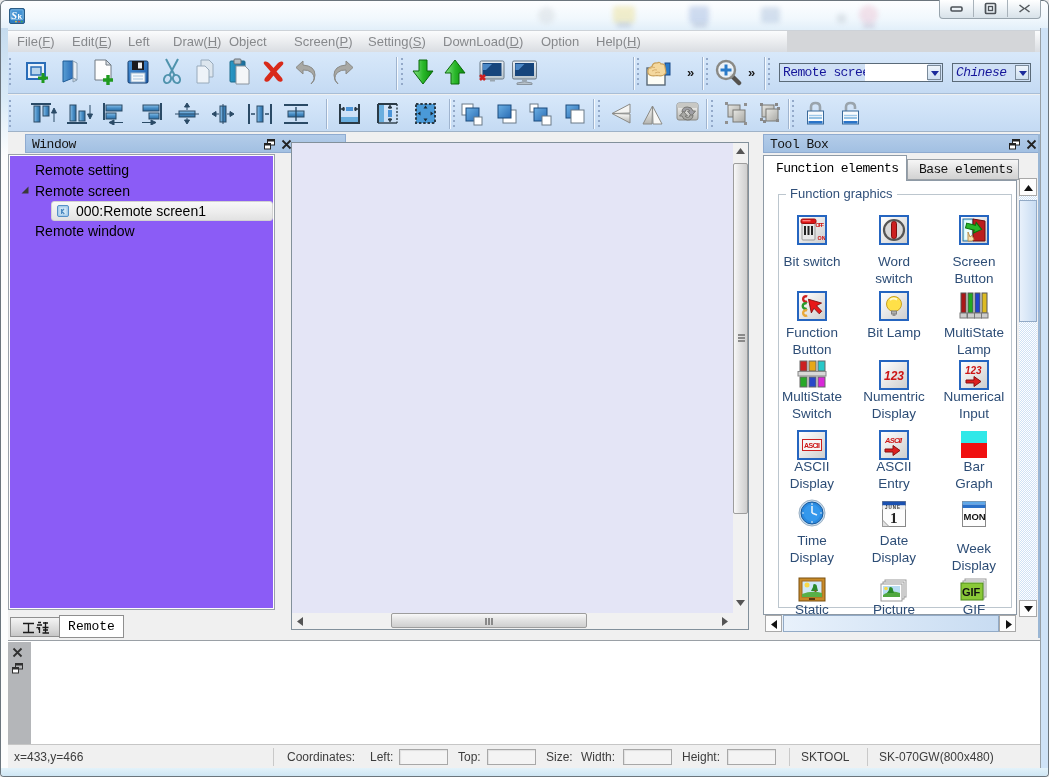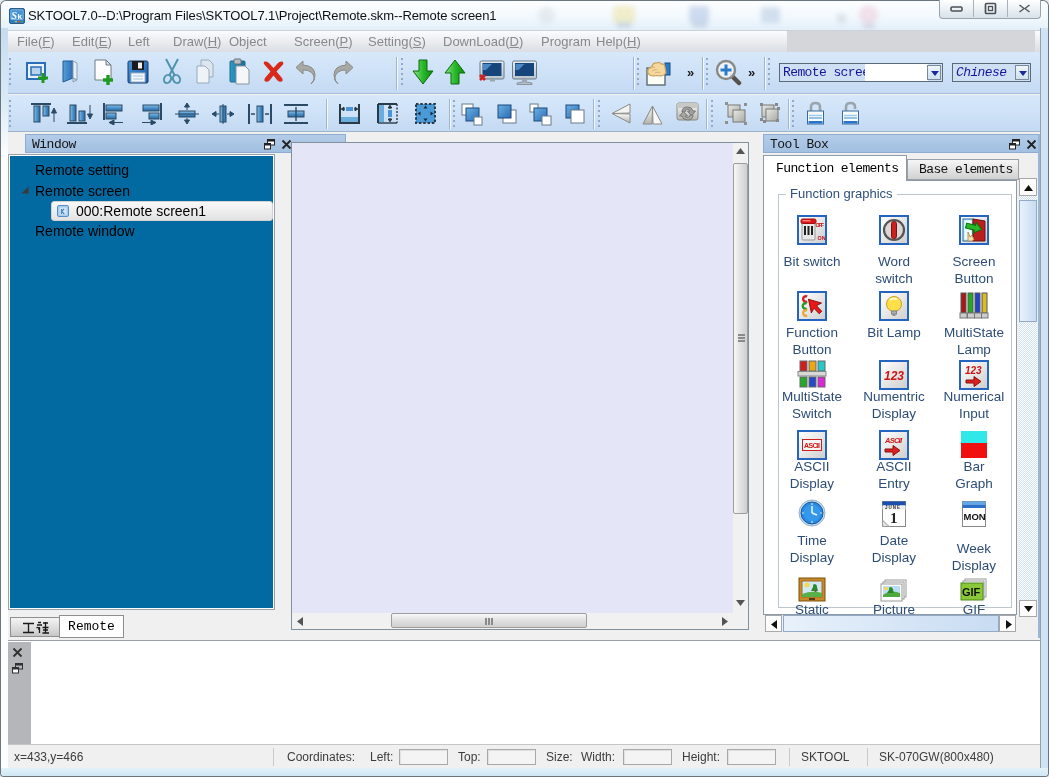--- a/index.html
+++ b/index.html
@@ -37,21 +37,21 @@
 .combo{position:absolute;height:19px;border:1px solid #5a6a78;background:#cfe0f5;}
 .combo .ctext{position:absolute;left:3px;top:1px;font-family:"Liberation Mono",monospace;font-size:13px;color:#16169a;white-space:pre;letter-spacing:-0.6px;}
 .combo .cbtn{position:absolute;right:1px;top:1px;width:14px;height:15px;background:linear-gradient(180deg,#eef4fb,#cfe0f0);border:1px solid #7a8a9a;}
 .combo .cbtn:after{content:"";position:absolute;left:3px;top:5px;border:4px solid transparent;border-top:5px solid #1a2a9a;}
 
 #client{left:1px;top:132px;width:1047px;height:612px;background:#f0f0f0;}
 
 .dockt{position:absolute;height:19px;background:linear-gradient(180deg,#b3cce9,#a2c0e2);border:1px solid #8fabd0;}
 .dockt .dt{position:absolute;left:6px;top:2px;font-family:"Liberation Mono",monospace;font-size:13px;color:#141414;letter-spacing:-0.5px;}
 
-#treebox{left:7px;top:22px;width:267px;height:456px;border:1px solid #9aa1a8;background:#0369a1;box-shadow:inset 0 0 0 1px #fdfdfd;}
+#treebox{left:7px;top:22px;width:267px;height:456px;border:1px solid #9aa1a8;background:#8b5cf6;box-shadow:inset 0 0 0 1px #fdfdfd;}
 .trow{position:absolute;left:26px;font-size:14px;color:#000;}
 
 .tabg{position:absolute;border:1px solid #8f8f8f;font-family:"Liberation Mono",monospace;font-size:13px;color:#000;text-align:center;}
 
 #status{left:7px;top:744px;width:1034px;height:24px;background:#f0f0f0;border-top:1px solid #c6c6c6;border-left:1px solid #b2b2b2;border-right:1px solid #b2b2b2;font-size:12px;color:#3c3c3c;}
 #status .st{position:absolute;top:5px;white-space:pre;}
 .sbox{position:absolute;top:4px;width:49px;height:16px;background:#f4f4f4;border:1px solid #a8a8a8;box-shadow:inset 1px 1px 1px rgba(0,0,0,.08);}
 .ssep{position:absolute;top:3px;width:1px;height:18px;background:#c9c9c9;}
 
 #canvasf{left:291px;top:142px;width:458px;height:488px;border:1px solid #82909b;background:#f1f1f1;}
@@ -87,21 +87,20 @@
   <div class="blob" style="left:862px;top:23px;width:12px;height:4px;background:#b0a0b8;"></div>
   <svg id="appico" class="abs" viewBox="0 0 16 16">
    <rect x="0.5" y="0.5" width="15" height="15" rx="1.5" fill="#2e7cc0" stroke="#2a5c86"></rect>
    <rect x="1.8" y="1.8" width="12.4" height="9.8" rx="1" fill="#4694d4" stroke="#8cc2e6" stroke-width="0.8"></rect>
    <text x="2.2" y="10.6" font-family="Liberation Serif" font-size="10.5" font-style="italic" font-weight="bold" fill="#ffffff">S</text>
    <text x="8.6" y="11" font-family="Liberation Sans" font-size="8" font-weight="bold" fill="#ffffff">k</text>
    <circle cx="7" cy="13.6" r="0.9" fill="#e8c83a"></circle>
    <circle cx="10" cy="13.6" r="0.9" fill="#d84a3a"></circle>
    <circle cx="12.8" cy="13.6" r="0.9" fill="#4aa84a"></circle>
   </svg>
-  <div id="titletext" class="abs">SKTOOL7.0--D:\Program Files\SKTOOL7.1\Project\Remote.skm--Remote screen1</div>
  </div>
  <div id="winbtns" class="abs">
   <div class="wbdiv" style="left:33px;"></div>
   <div class="wbdiv" style="left:67px;"></div>
   <svg class="wb" style="left:0px;" viewBox="0 0 33 17">
         <rect x="11" y="7" width="11" height="4" rx="1.2" fill="none" stroke="#4c5258" stroke-width="1.6"></rect>
       </svg>
   <svg class="wb" style="left:34px;" viewBox="0 0 33 17">
         <rect x="11.5" y="3.5" width="10" height="10" rx="1" fill="none" stroke="#4c5258" stroke-width="1.7"></rect>
         <rect x="14.5" y="6.5" width="4" height="4" fill="none" stroke="#4c5258" stroke-width="1.3"></rect>
@@ -115,21 +114,21 @@
  <div id="frameB" class="abs"></div>
  <div id="menubar" class="abs">
   <div class="mi" style="left:16px;">File(<u>F</u>)</div>
   <div class="mi" style="left:71px;">Edit(<u>E</u>)</div>
   <div class="mi" style="left:127px;">Left</div>
   <div class="mi" style="left:172px;">Draw(<u>H</u>)</div>
   <div class="mi" style="left:228px;">Object</div>
   <div class="mi" style="left:293px;">Screen(<u>P</u>)</div>
   <div class="mi" style="left:367px;">Setting(<u>S</u>)</div>
   <div class="mi" style="left:442px;">DownLoad(<u>D</u>)</div>
-  <div class="mi" style="left:540px;">Program</div>
+  <div class="mi" style="left:540px;">Option</div>
   <div class="mi" style="left:595px;">Help(<u>H</u>)</div>
   <div class="mi" style="left:658px;margin-top:36px;">Language Selection</div>
  </div>
  <div id="menudark" class="abs"></div>
  <div id="tb1" class="abs tbar">
   <div class="grip" style="left:8px;top:6px;height:30px;"></div>
   <svg class="ti" style="left:24px;top:8px;" width="24" height="24" viewBox="0 0 24 24">
    <rect x="2" y="3" width="18" height="16" fill="#eaf2fa" stroke="#2a6db8" stroke-width="2"></rect>
    <rect x="6" y="7" width="10" height="8" fill="#b8d4ec" stroke="#2a6db8" stroke-width="1.5"></rect>
    <g stroke="#1f9a1f" stroke-width="3">

